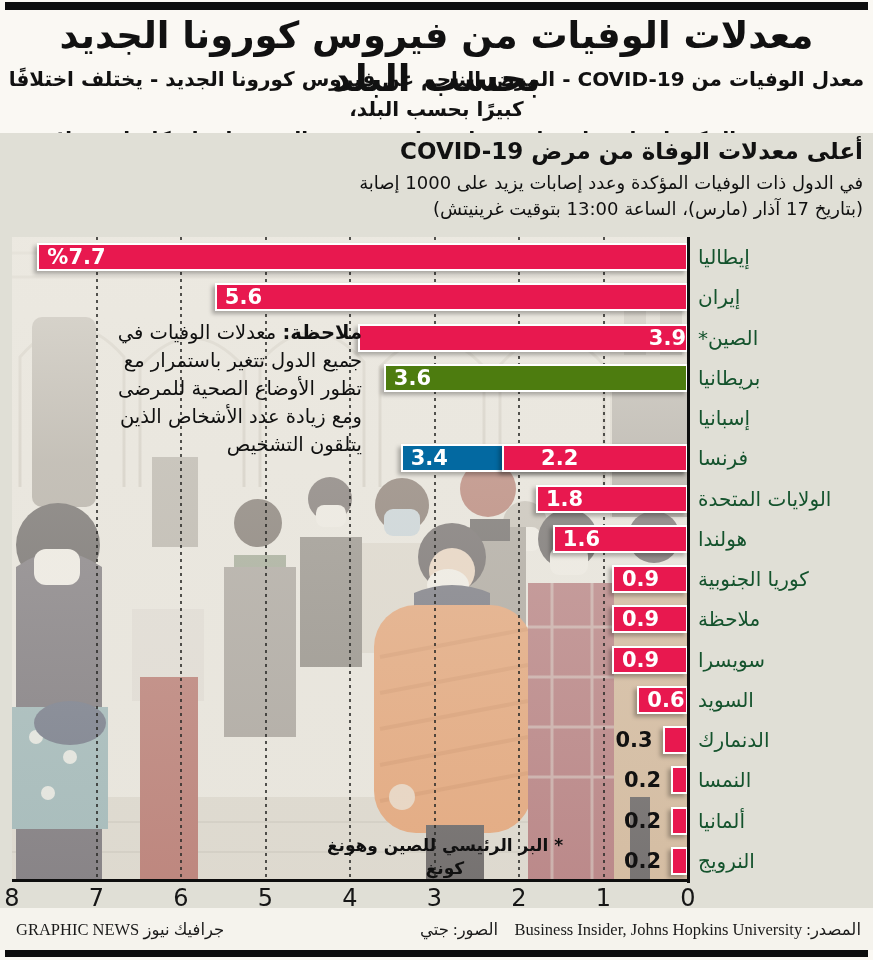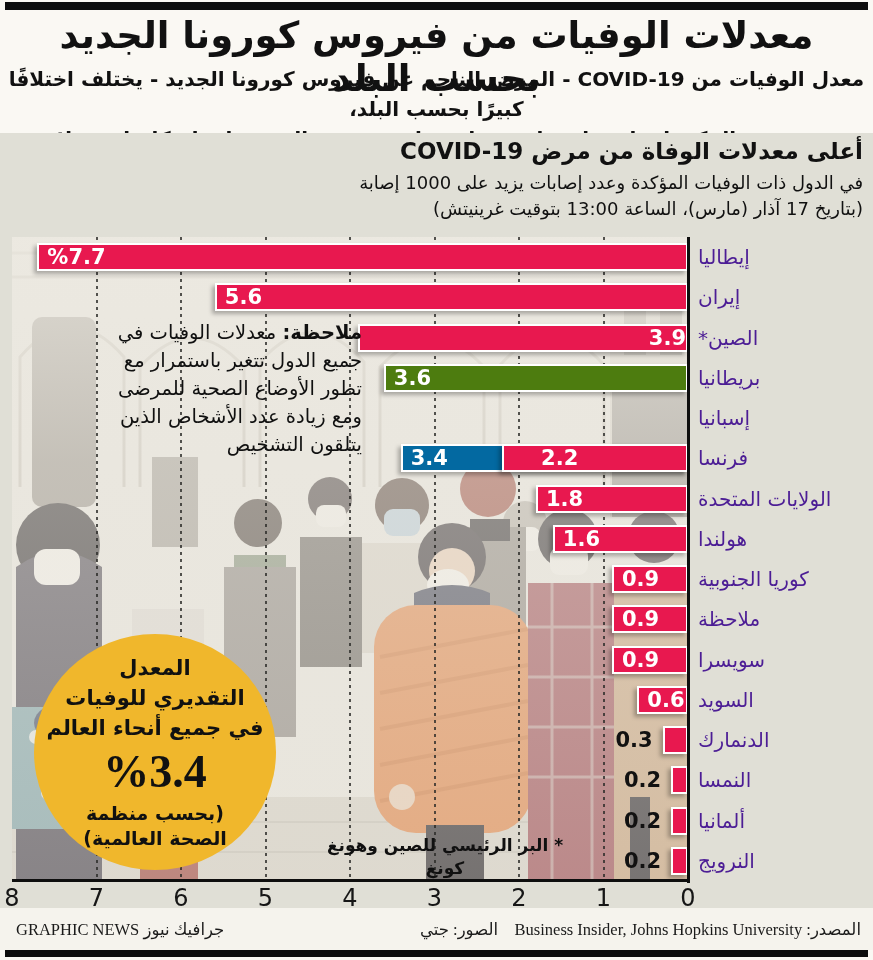--- a/index.html
+++ b/index.html
@@ -27,21 +27,21 @@
             background:repeating-linear-gradient(to bottom,#2b2b28 0 3px,rgba(0,0,0,0) 3px 7px);}
   .bar{position:absolute;right:0;height:28px;box-sizing:border-box;border:2px solid #fff;
        box-shadow:-3px 3px 4px rgba(0,0,0,.28);z-index:3;}
   .bar-value-in{display:block;direction:ltr;color:#fff;font-size:21px;font-weight:bold;
                 line-height:24px;padding-left:8px;white-space:nowrap;}
   .bar-value-out{position:absolute;direction:ltr;color:#111;font-size:21px;font-weight:bold;
                  white-space:nowrap;z-index:3;}
   .axis-v{position:absolute;left:687px;top:237px;width:3px;height:646px;background:#0e0e0e;z-index:4;}
   .axis-h{position:absolute;left:12px;top:879px;width:678px;height:3px;background:#0e0e0e;z-index:4;}
   .country-label{position:absolute;left:698px;width:172px;direction:rtl;text-align:left;
-                 font-size:20px;color:#4c1d95;white-space:nowrap;}
+                 font-size:20px;color:#14532d;white-space:nowrap;}
   .tick{position:absolute;top:884px;width:34px;text-align:center;font-size:24px;color:#161616;}
   
   .note{position:absolute;left:16px;top:82px;width:334px;direction:rtl;text-align:right;
         font-size:19.5px;line-height:28px;color:#101010;white-space:pre-line;z-index:5;}
   .note b{font-weight:bold;}
   .footnote{position:absolute;left:310px;top:597px;width:246px;direction:rtl;text-align:center;
             font-size:17px;font-weight:bold;line-height:23px;color:#101010;z-index:5;}
   .badge{position:absolute;left:22px;top:397px;width:242px;height:236px;border-radius:50%;
          display:flex;flex-direction:column;justify-content:center;align-items:center;
          text-align:center;direction:rtl;z-index:6;}
@@ -242,28 +242,20 @@
       </div>
 
     <div class="note"><b>ملاحظة:</b> <span>معدلات الوفيات في
 جميع الدول تتغير باستمرار مع
 تطور الأوضاع الصحية للمرضى
 ومع زيادة عدد الأشخاص الذين
 يتلقون التشخيص</span></div>
 
     <div class="footnote">* البر الرئيسي للصين وهونغ كونغ</div>
 
-    <div class="badge" style="background: rgb(240, 183, 44);">
-      <div class="b-top">المعدل
-التقديري للوفيات
-في جميع أنحاء العالم</div>
-      <div class="b-val">%3.4</div>
-      <div class="b-bot">(بحسب منظمة
-الصحة العالمية)</div>
-    </div>
   </div>
 
   <div class="axis-v"></div>
   <div class="axis-h"></div>
 
   <div>
       <div class="country-label" style="top: 237px; height: 40.25px; line-height: 40.25px;">إيطاليا</div>
       <div class="country-label" style="top: 277.25px; height: 40.25px; line-height: 40.25px;">إيران</div>
       <div class="country-label" style="top: 317.5px; height: 40.25px; line-height: 40.25px;">الصين*</div>
       <div class="country-label" style="top: 357.75px; height: 40.25px; line-height: 40.25px;">بريطانيا</div>

